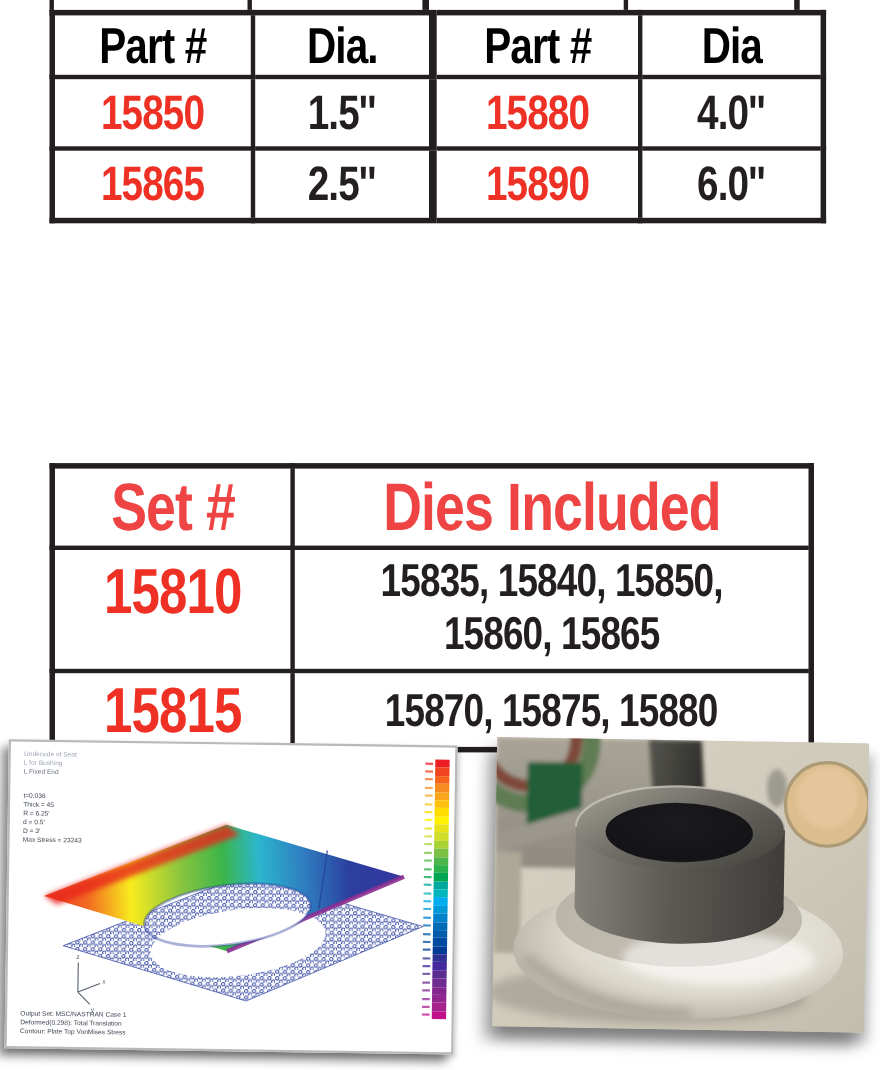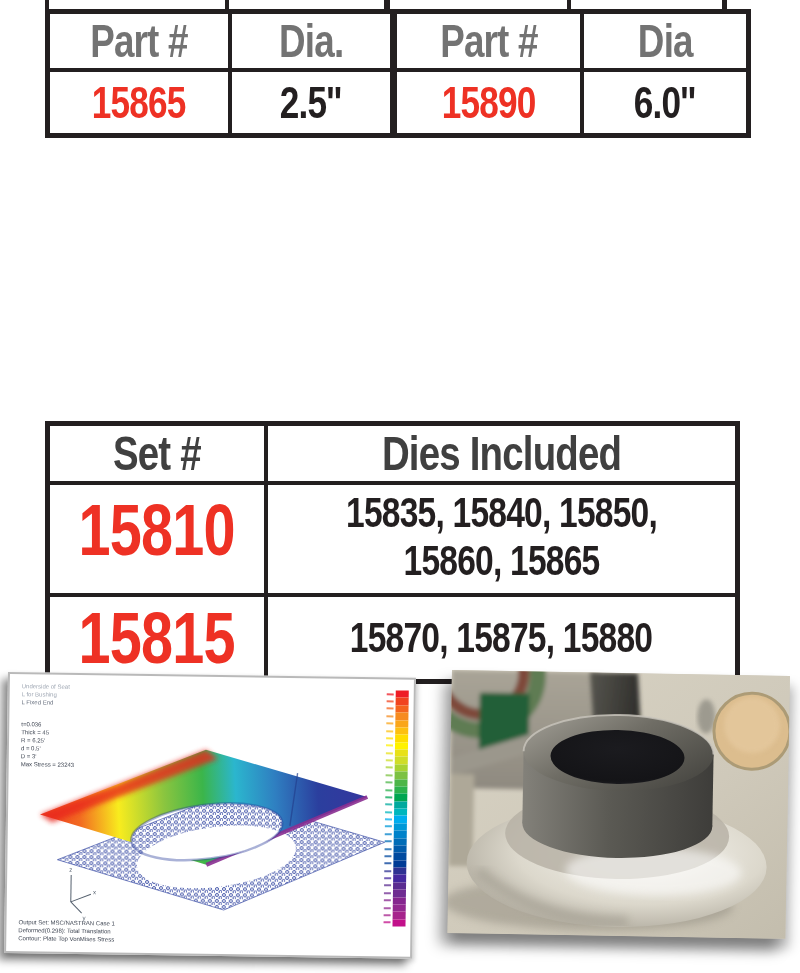--- a/index.html
+++ b/index.html
@@ -10,30 +10,30 @@
   
   .cnd{display:inline-block;transform:scaleX(.8);transform-origin:50% 50%;
        white-space:nowrap;letter-spacing:-1px;font-weight:bold;}
 
   
   table{border-collapse:collapse;position:absolute;background:#fff;table-layout:fixed;}
   td{border:4px solid #231f20;text-align:center;vertical-align:middle;padding:0;}
   .t1{left:45px;top:9px;width:681px;border:5px solid #231f20;}
   .t1 td.c1{width:178px;} .t1 td.c2{width:158px;}
   .t1 td.c3{width:183px;border-left-width:7px;} .t1 td.c4{width:162px;}
-  .t1 tr.hdr td{height:52px;font-size:46px;color:#737373;}
+  .t1 tr.hdr td{height:52px;font-size:46px;color:#000000;}
   .t1 tr.dr td{height:61px;font-size:44px;}
   .t2{left:45px;top:421px;width:681px;border:5px solid #231f20;}
   .t2 td.sc{width:214px;} .t2 td.dc{width:467px;}
-  .t2 tr.hdr td{height:52px;font-size:48px;color:#404040;}
+  .t2 tr.hdr td{height:52px;font-size:61px;color:#ef4444;}
   .t2 tr.r1 td{height:104px;}
   .t2 tr.r2 td{height:58px;}
   .red{color:#ee3124;font-weight:bold;}
   .blk{color:#231f20;font-weight:bold;}
-  .setnum{font-size:72px;}
+  .setnum{font-size:58px;}
   .dies{font-size:42px;line-height:48px;color:#231f20;}
   .t2 tr.r1 td.sc,.t2 tr.r1 td.dc{vertical-align:top;padding-top:4px;}
   
   .stub{position:absolute;top:0;height:10px;width:4px;background:#231f20;}
 
   
   .fea{
     position:absolute;left:8px;top:672px;width:404px;height:277px;background:#fff;
     border:2px solid #b9b9b9;box-shadow:-6px 7px 9px rgba(0,0,0,.45), 2px 3px 5px rgba(0,0,0,.18);
     transform:rotate(.8deg);transform-origin:0 0;
@@ -67,20 +67,26 @@
 <div class="stub" style="left:567px;"></div>
 <div class="stub" style="left:722px;width:5px;"></div>
 
 <table class="t1">
   <tbody>
       <tr class="hdr">
     <td class="c1"><span class="cnd">Part #</span></td>
     <td class="c2"><span class="cnd">Dia.</span></td>
     <td class="c3"><span class="cnd">Part #</span></td>
     <td class="c4"><span class="cnd">Dia</span></td>
+  </tr>
+  <tr class="dr">
+    <td class="c1 red"><span class="cnd">15850</span></td>
+    <td class="c2 blk"><span class="cnd">1.5''</span></td>
+    <td class="c3 red"><span class="cnd">15880</span></td>
+    <td class="c4 blk"><span class="cnd">4.0''</span></td>
   </tr>
   <tr class="dr">
     <td class="c1 red"><span class="cnd">15865</span></td>
     <td class="c2 blk"><span class="cnd">2.5''</span></td>
     <td class="c3 red"><span class="cnd">15890</span></td>
     <td class="c4 blk"><span class="cnd">6.0''</span></td>
   </tr>
 </tbody>
   </table>
 

